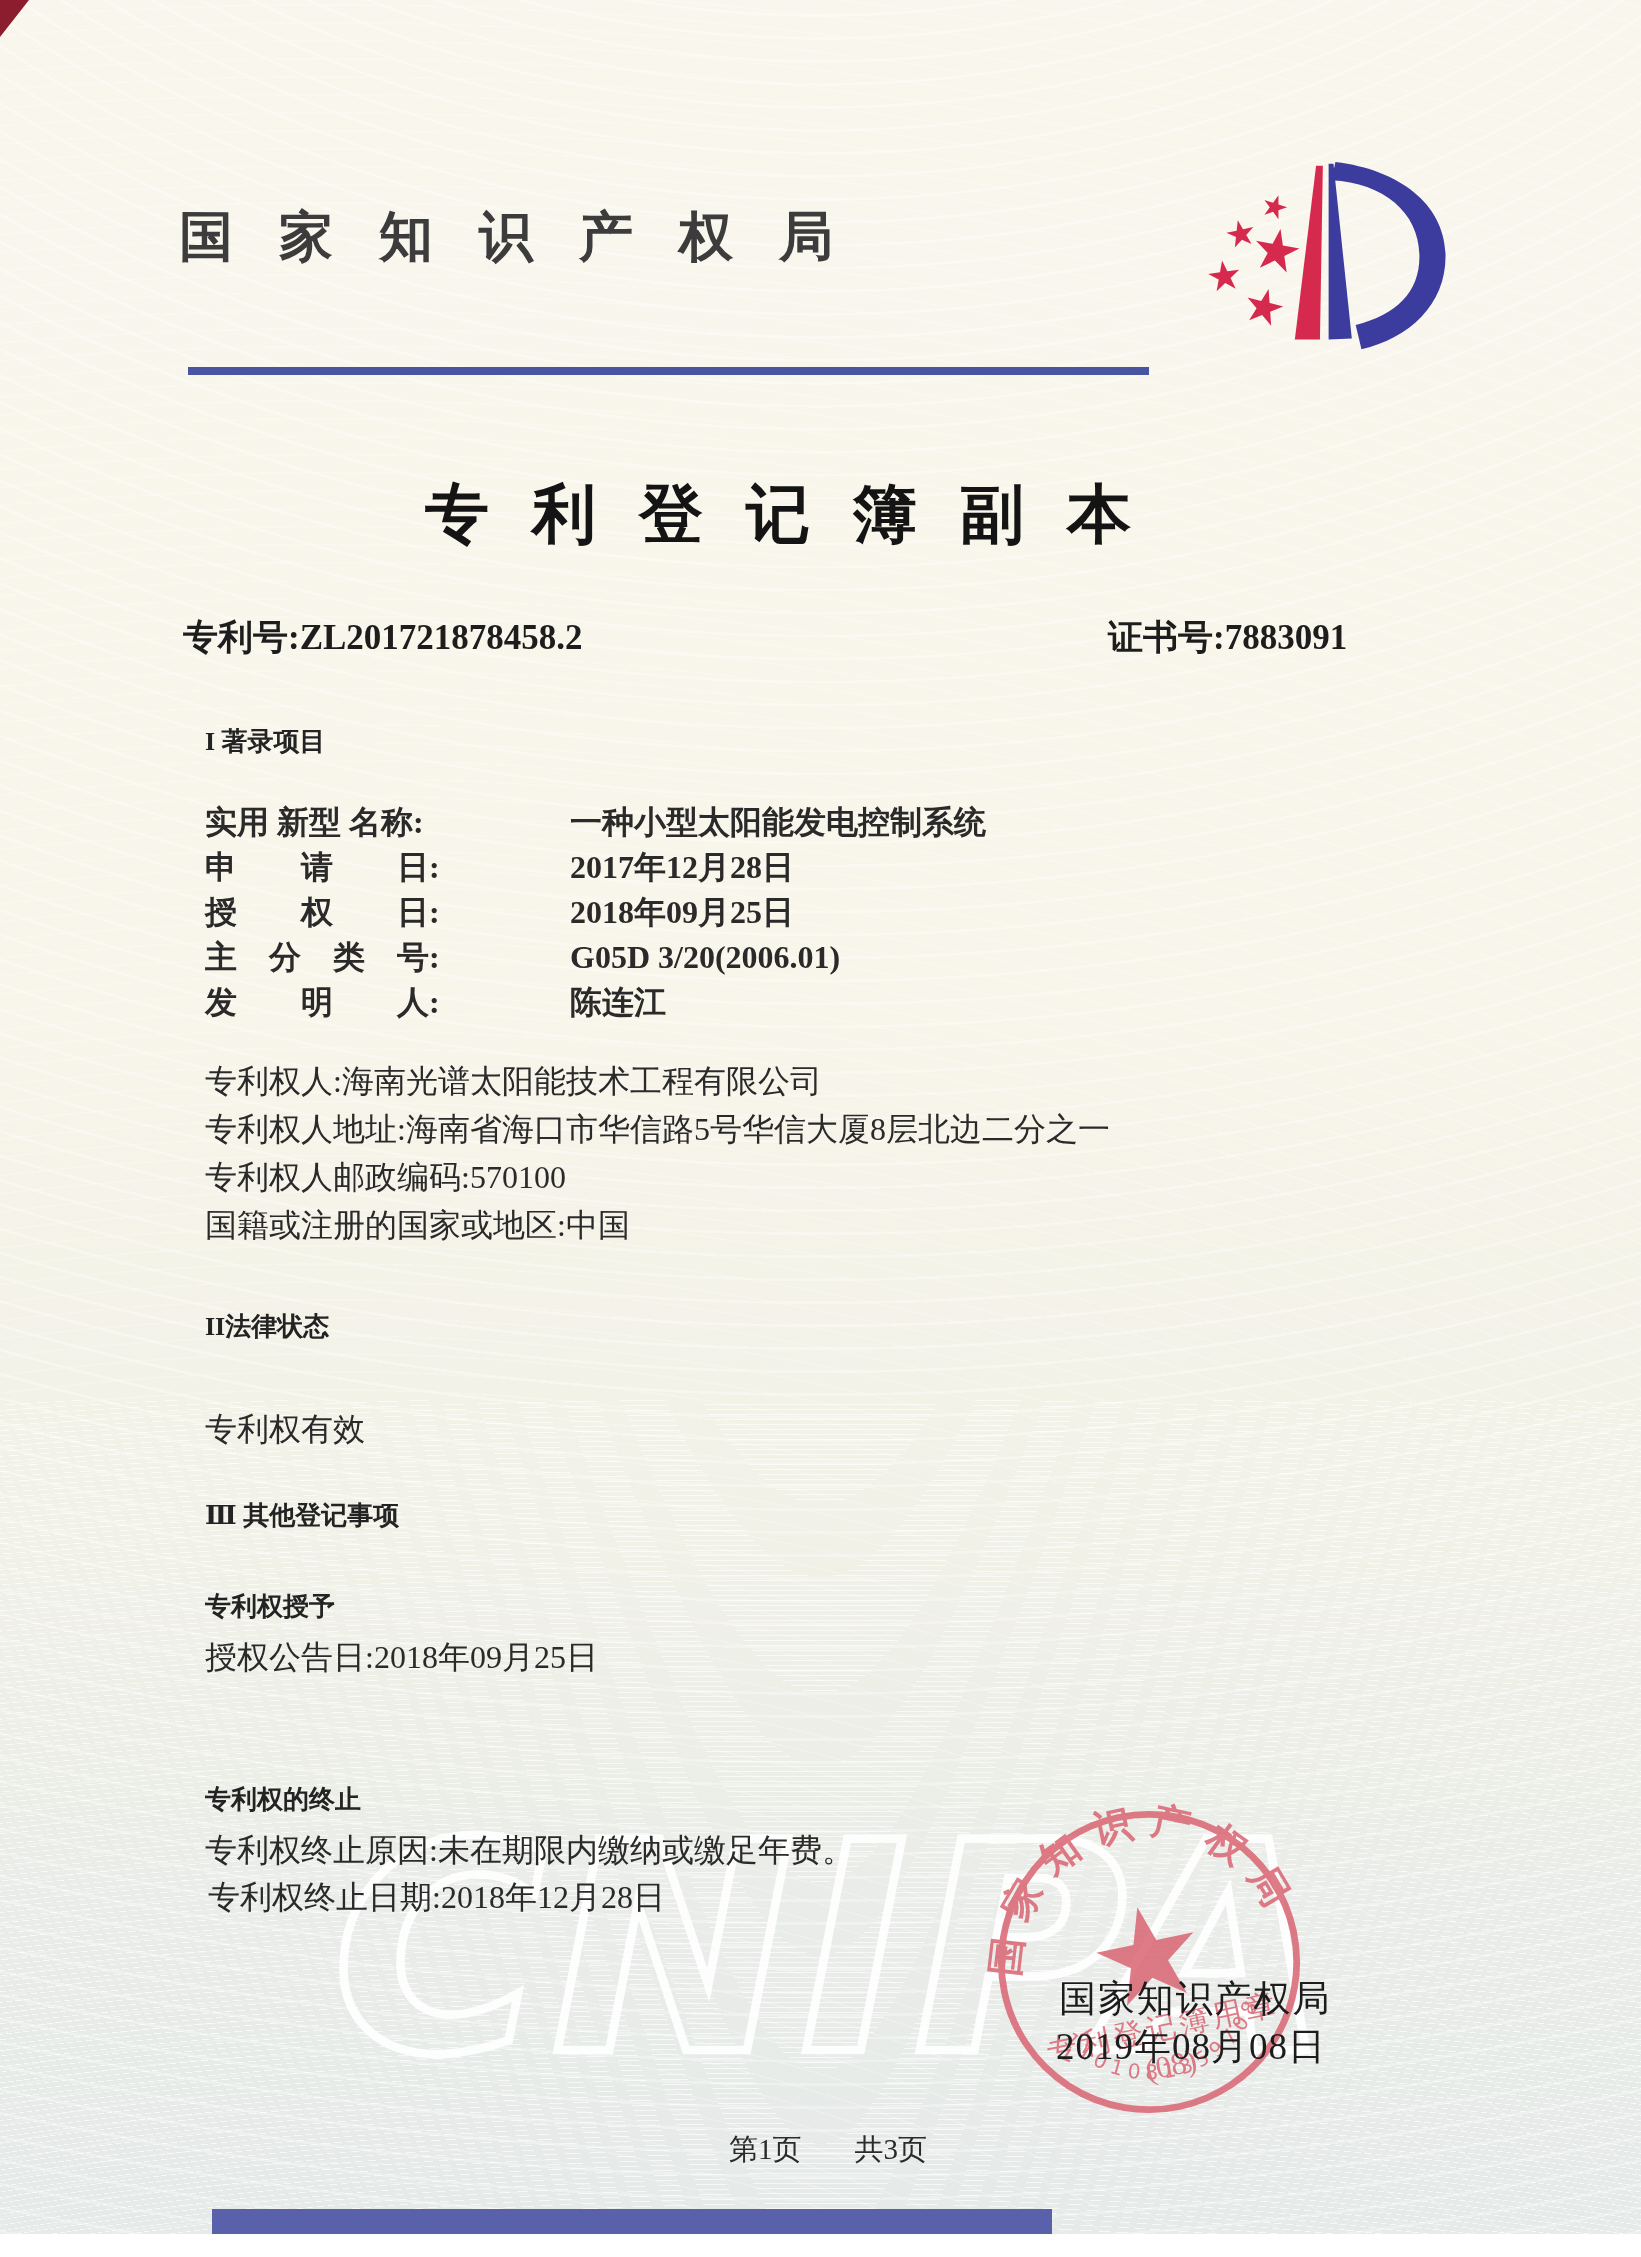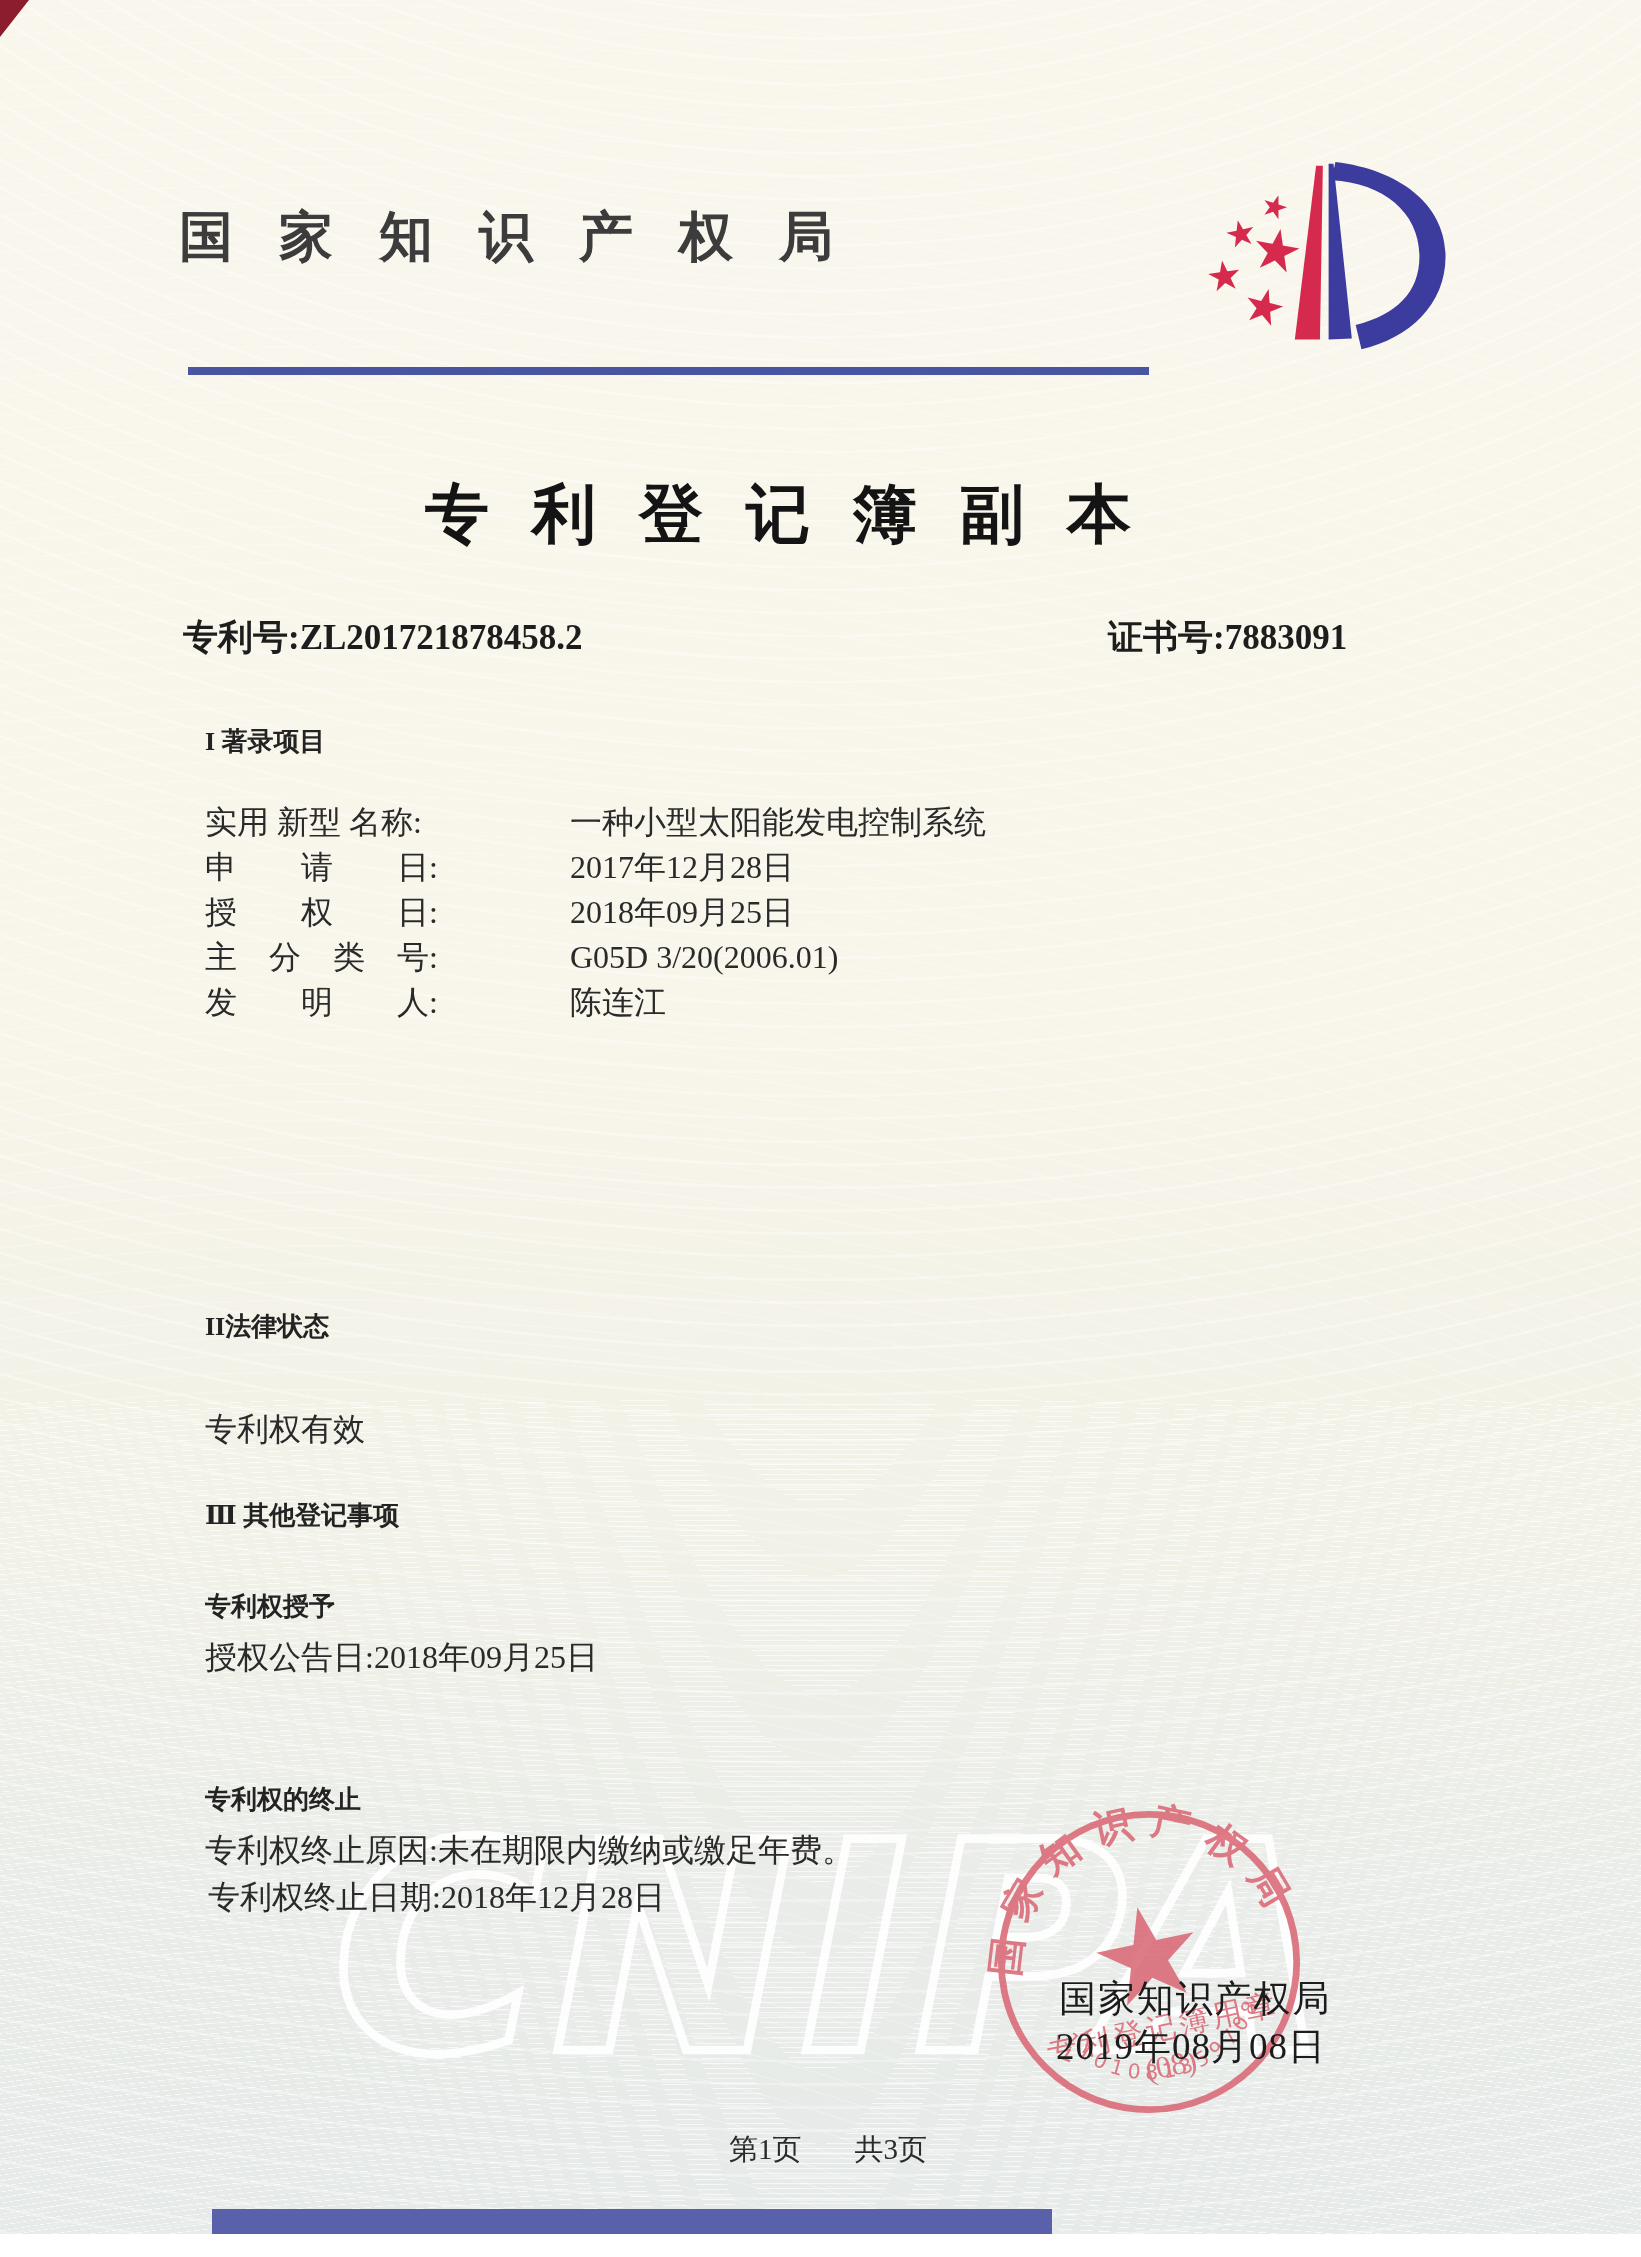--- a/index.html
+++ b/index.html
@@ -19,21 +19,21 @@
   .org-en{left:190px;top:315px;font-size:28px;font-weight:700;letter-spacing:2.9px;color:#343434;white-space:nowrap;}
   .rule{left:188px;top:367px;width:961px;height:7.7px;background:var(--color-rule_blue,#4a55a2);}
   .logo{left:1202px;top:104px;width:261px;height:280px;}
   .doc-title{left:425px;top:471px;font-size:64px;font-weight:700;letter-spacing:43px;color:#141414;white-space:nowrap;}
   .id-patent{left:183px;top:614px;font-size:35px;font-weight:700;color:#1d1d1d;white-space:nowrap;}
   .id-cert{left:1108px;top:614px;font-size:35px;font-weight:700;color:#1d1d1d;white-space:nowrap;}
   .h-sec{font-size:26px;font-weight:700;color:#232323;white-space:nowrap;}
   .t-body{font-size:32px;color:#2a2a2a;white-space:nowrap;}
   .sec1-h{left:205px;top:724px;}
   .fields{left:205px;top:801px;}
-  .f-row{height:45px;}
+  .f-row{height:45px;font-weight:bold;}
   .f-label{display:inline-block;width:365px;font-size:32px;color:#2a2a2a;}
   .f-value{font-size:32px;color:#2a2a2a;}
   .patentee{left:205px;top:1060px;}
   .p-line{height:48px;font-size:32px;color:#2a2a2a;white-space:nowrap;}
   .sec2-h{left:205px;top:1309px;}
   .sec2-status{left:205px;top:1408px;}
   .sec3-h{left:205px;top:1498px;}
   .grant-h{left:205px;top:1589px;}
   .grant-line{left:205px;top:1636px;}
   .term-h{left:205px;top:1782px;}
@@ -94,20 +94,26 @@
     <div class="f-row">
       <span class="f-label">授　　权　　日:</span><span class="f-value">2018年09月25日</span>
     </div>
     <div class="f-row">
       <span class="f-label">主　分　类　号:</span><span class="f-value">G05D 3/20(2006.01)</span>
     </div>
     <div class="f-row">
       <span class="f-label">发　　明　　人:</span><span class="f-value">陈连江</span>
     </div>
   </div>
+  <div class="abs patentee body-layer">
+    <div class="p-line">专利权人:海南光谱太阳能技术工程有限公司</div>
+    <div class="p-line">专利权人地址:海南省海口市华信路5号华信大厦8层北边二分之一</div>
+    <div class="p-line">专利权人邮政编码:570100</div>
+    <div class="p-line">国籍或注册的国家或地区:中国</div>
+  </div>
 
   <div class="abs h-sec sec2-h body-layer">II法律状态</div>
   <div class="abs t-body sec2-status body-layer">专利权有效</div>
 
   <div class="abs h-sec sec3-h body-layer">Ⅲ 其他登记事项</div>
   <div class="abs h-sec grant-h body-layer">专利权授予</div>
   <div class="abs t-body grant-line body-layer">授权公告日:2018年09月25日</div>
   <div class="abs h-sec term-h body-layer">专利权的终止</div>
   <div class="abs t-body term-reason body-layer">专利权终止原因:未在期限内缴纳或缴足年费。</div>
   <div class="abs t-body term-date body-layer">专利权终止日期:2018年12月28日</div>

